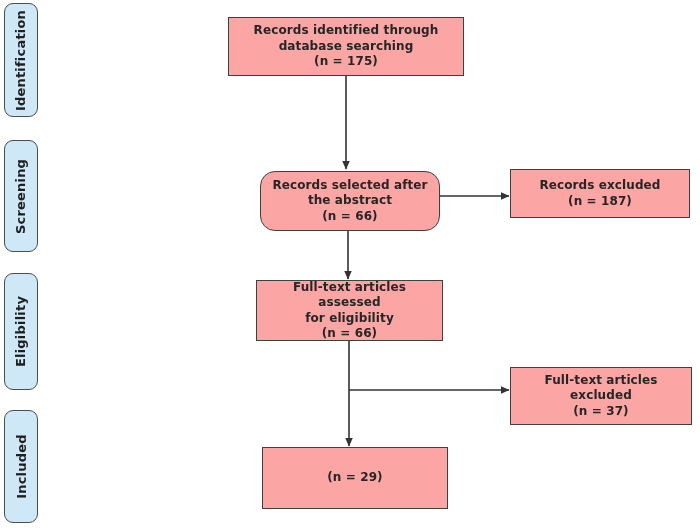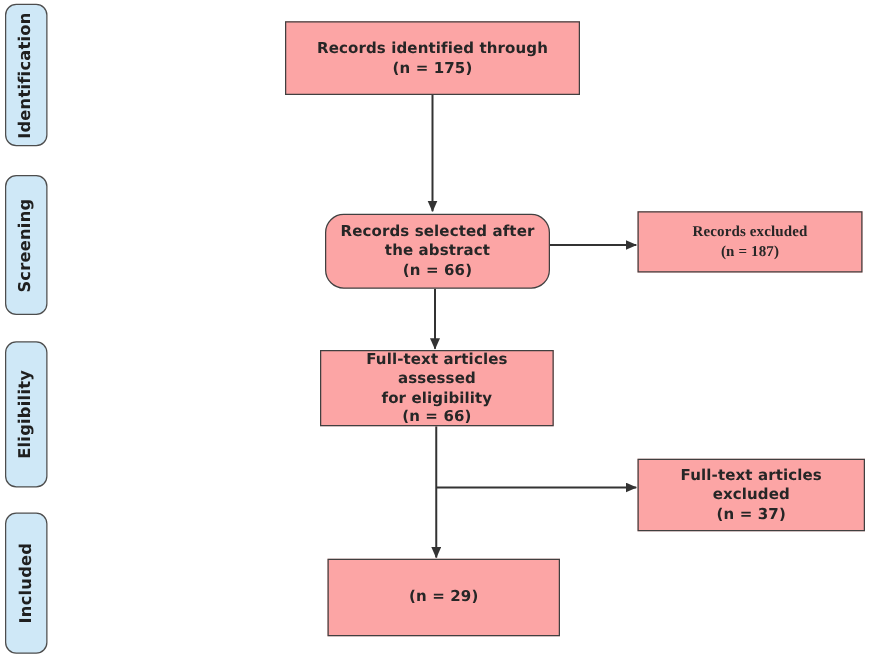--- a/index.html
+++ b/index.html
@@ -54,21 +54,21 @@
     justify-content: center;
     text-align: center;
     font-size: 12px;
     font-weight: 600;
     line-height: 15.5px;
     letter-spacing: 0.1px;
     padding: 16px 4px;
   }
   .box-identified        { left: 228px; top: 17px;  width: 236px; height: 59px; }
   .box-selected          { left: 260px; top: 171px; width: 180px; height: 60px; border-radius: 15px; }
-  .box-records-excluded  { left: 510px; top: 169px; width: 180px; height: 49px; font-family: Liberation Serif, serif; }
+  .box-records-excluded  { left: 510px; top: 169px; width: 180px; height: 49px; }
   .box-fulltext          { left: 256px; top: 280px; width: 187px; height: 61px; }
   .box-fulltext-excluded { left: 510px; top: 367px; width: 182px; height: 58px; }
   .box-included          { left: 262px; top: 447px; width: 186px; height: 62px; }
 
   .arrow-layer {
     position: absolute;
     left: 0;
     top: 0;
     width: 700px;
     height: 530px;
@@ -101,20 +101,21 @@
     </defs>
     <line x1="346" y1="76" x2="346" y2="169" stroke="#333333" stroke-width="1.6" marker-end="url(#ah)"></line>
     <line x1="440" y1="196" x2="509" y2="196" stroke="#333333" stroke-width="1.6" marker-end="url(#ah)"></line>
     <line x1="348" y1="231" x2="348" y2="279" stroke="#333333" stroke-width="1.6" marker-end="url(#ah)"></line>
     <line x1="349" y1="341" x2="349" y2="446" stroke="#333333" stroke-width="1.6" marker-end="url(#ah)"></line>
     <line x1="349" y1="390" x2="509" y2="390" stroke="#333333" stroke-width="1.6" marker-end="url(#ah)"></line>
   </svg>
 
   <div class="fbox box-identified">
     <span>Records identified through</span>
+    <span>database searching</span>
     <span>(n = 175)</span>
   </div>
 
   <div class="fbox box-selected">
     <span>Records selected after</span>
     <span>the abstract</span>
     <span>(n = 66)</span>
   </div>
 
   <div class="fbox box-records-excluded">

